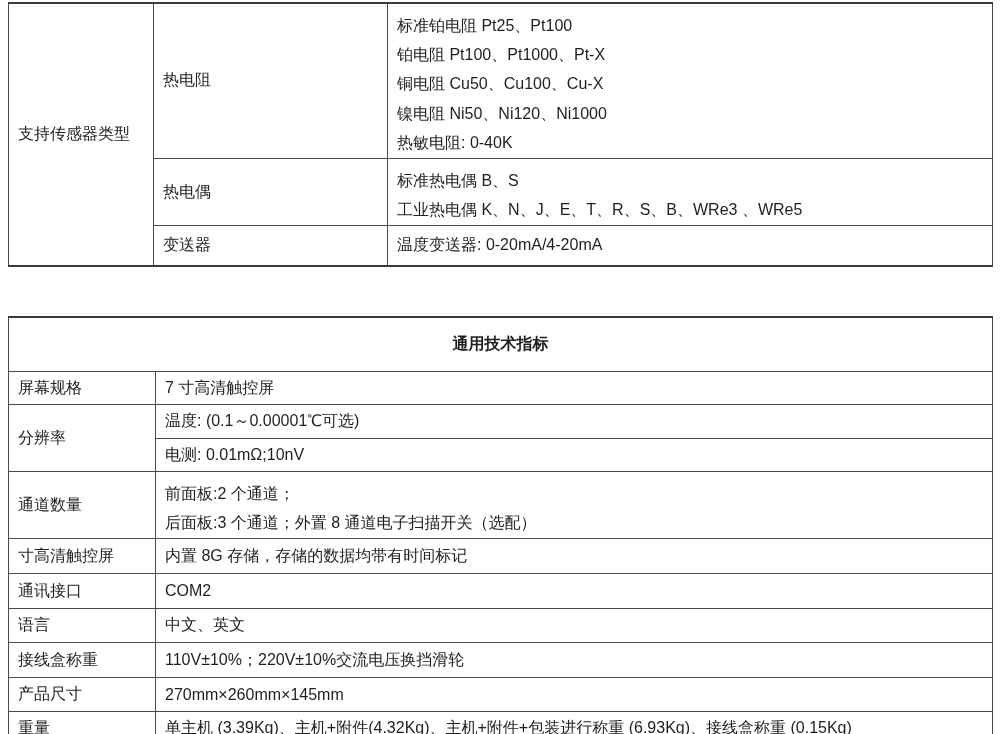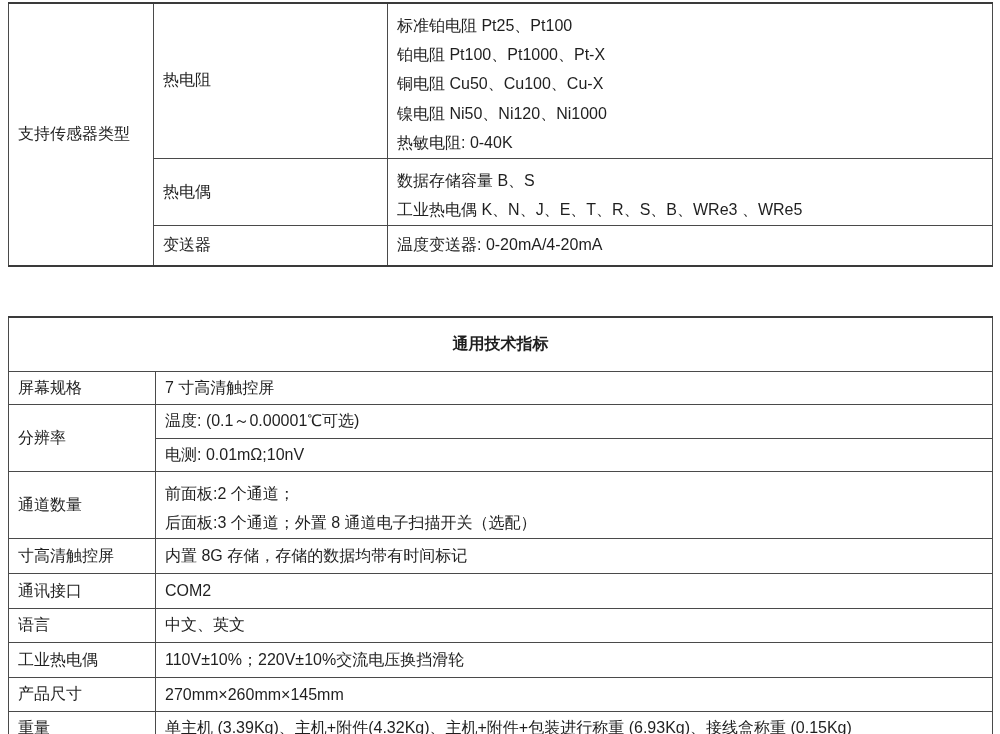--- a/index.html
+++ b/index.html
@@ -84,21 +84,21 @@
           <div>铜电阻 Cu50、Cu100、Cu-X</div>
           <div>镍电阻 Ni50、Ni120、Ni1000</div>
           <div>热敏电阻: 0-40K</div>
         </div>
       </td>
     </tr>
     <tr style="height:66px">
       <td>热电偶</td>
       <td>
         <div class="mline">
-          <div>数据存储容量 B、S</div>
+          <div>标准热电偶 B、S</div>
           <div>工业热电偶 K、N、J、E、T、R、S、B、WRe3 、WRe5</div>
         </div>
       </td>
     </tr>
     <tr style="height:40px">
       <td>变送器</td>
       <td>温度变送器: 0-20mA/4-20mA</td>
     </tr>
   </tbody>
     </table>
@@ -138,21 +138,21 @@
     </tr>
     <tr style="height:35px">
       <td>通讯接口</td>
       <td>COM2</td>
     </tr>
     <tr style="height:34px">
       <td>语言</td>
       <td>中文、英文</td>
     </tr>
     <tr style="height:35px">
-      <td>工业热电偶</td>
+      <td>接线盒称重</td>
       <td>110V±10%；220V±10%交流电压换挡滑轮</td>
     </tr>
     <tr style="height:34px">
       <td>产品尺寸</td>
       <td>270mm×260mm×145mm</td>
     </tr>
     <tr style="height:34px">
       <td>重量</td>
       <td>单主机 (3.39Kg)、主机+附件(4.32Kg)、主机+附件+包装进行称重 (6.93Kg)、接线盒称重 (0.15Kg)</td>
     </tr>

